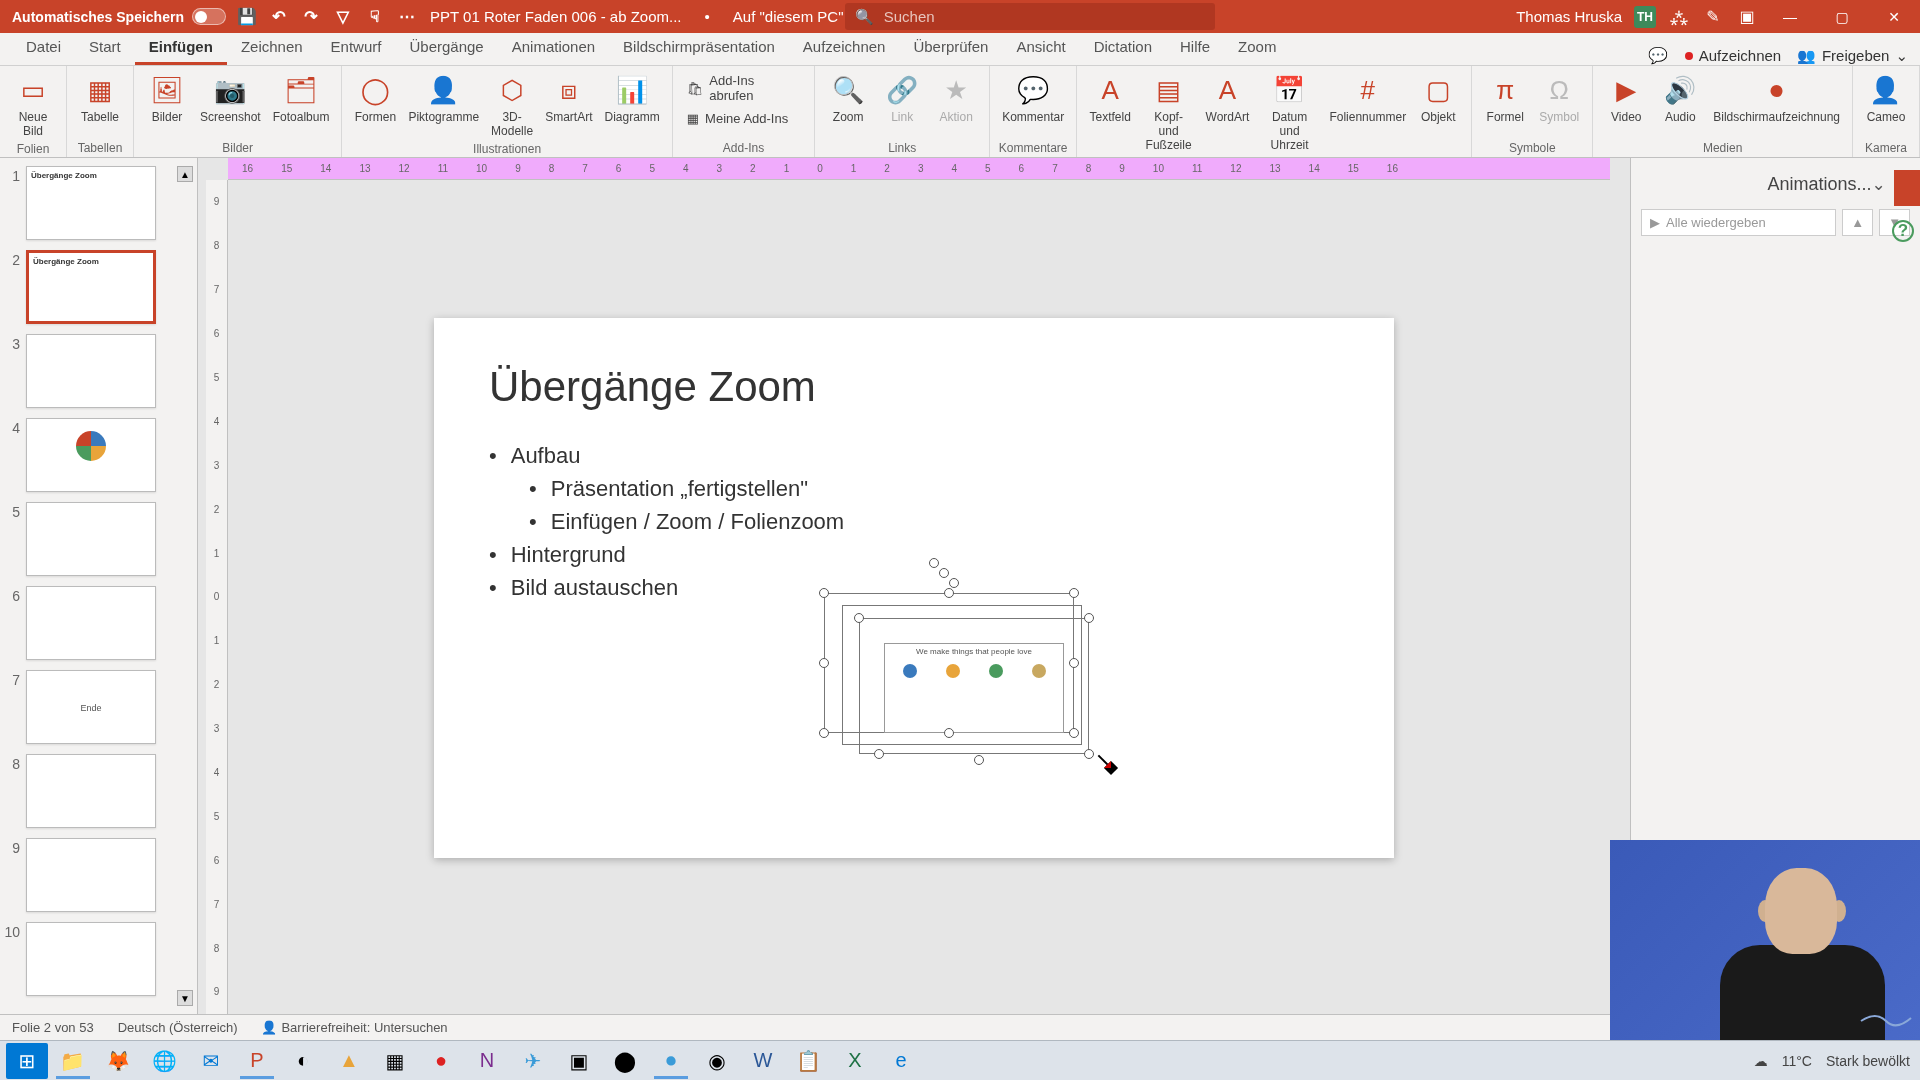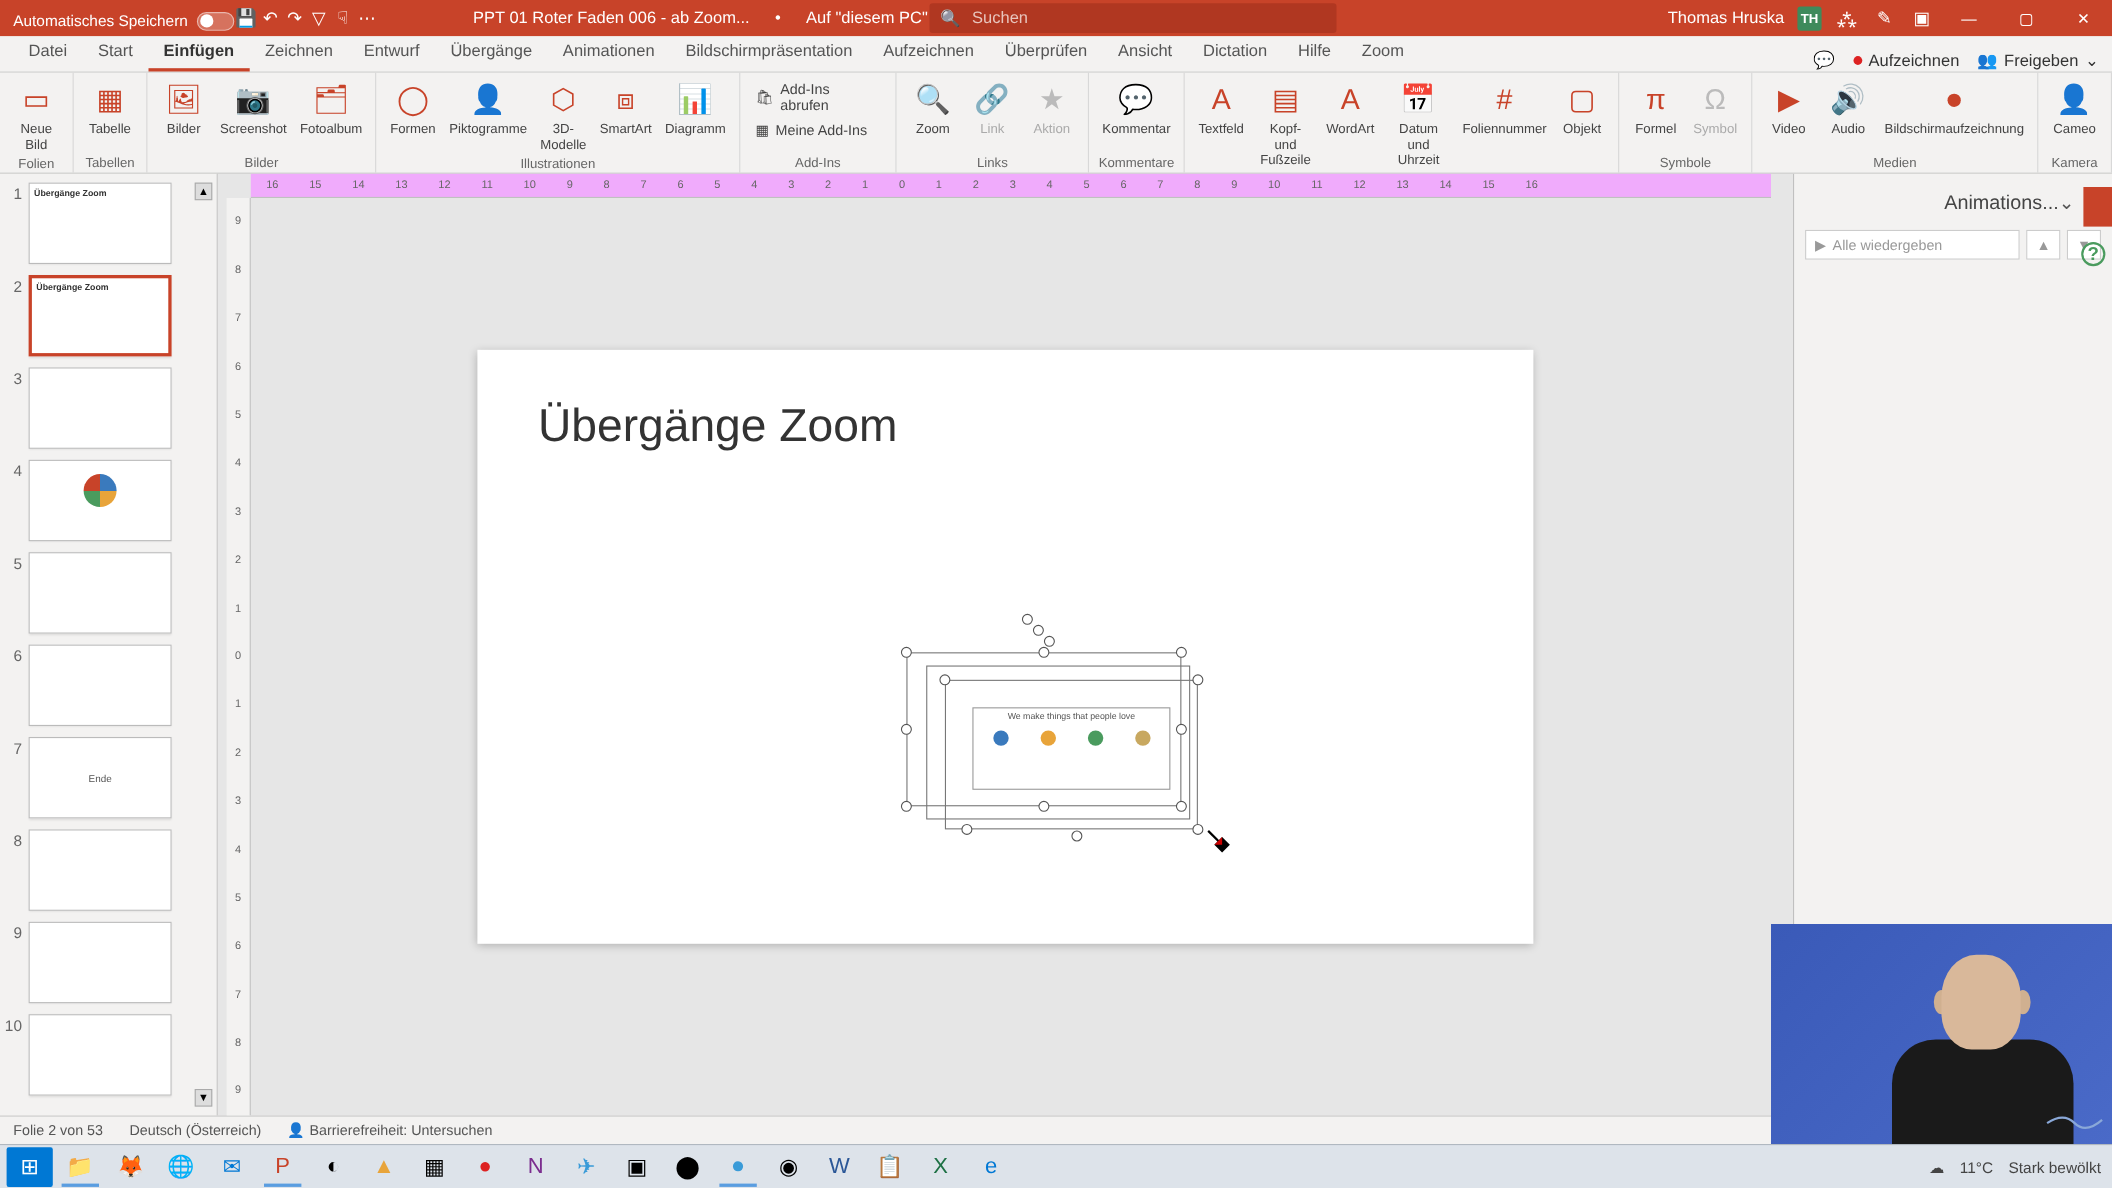--- a/index.html
+++ b/index.html
@@ -1,20 +1,20 @@
 <!DOCTYPE html>
 <html><head>
 <meta charset="utf-8">
 <style>
 * { margin: 0; padding: 0; box-sizing: border-box; font-family: "Segoe UI", Arial, sans-serif; }
 body { background: #f0f0f0; overflow: hidden; width: 1920px; height: 1080px; position: relative; }
 
 
 .titlebar { height: 33px; background: #c84329; display: flex; align-items: center; color: #fff; font-size: 15px; position: relative; }
-.titlebar-left { display: flex; align-items: flex-end; padding-left: 12px; }
+.titlebar-left { display: flex; align-items: center; gap: 10px; padding-left: 12px; font-weight: bold; }
 .auto-save { display: flex; align-items: center; gap: 8px; font-size: 14px; }
 .toggle-off { width: 34px; height: 17px; border-radius: 9px; background: rgba(255,255,255,0.25); position: relative; border: 1px solid rgba(255,255,255,0.5); }
 .toggle-off::after { content: ''; position: absolute; left: 2px; top: 1.5px; width: 12px; height: 12px; border-radius: 50%; background: #fff; }
 .tb-icon { width: 22px; height: 22px; display: flex; align-items: center; justify-content: center; font-size: 16px; cursor: pointer; }
 .titlebar-center { position: absolute; left: 430px; display: flex; align-items: center; gap: 23px; font-size: 15px; }
 .search-box { position: absolute; left: 845px; width: 370px; height: 27px; background: #b03721; border-radius: 3px; display: flex; align-items: center; padding: 0 10px; gap: 10px; font-size: 15px; color: #e8c5bd; }
 .titlebar-right { position: absolute; right: 6px; display: flex; align-items: center; gap: 12px; }
 .user-badge { width: 22px; height: 22px; border-radius: 3px; background: #3e8a5b; display: flex; align-items: center; justify-content: center; font-size: 12px; font-weight: bold; }
 .win-btn { width: 40px; height: 33px; display: flex; align-items: center; justify-content: center; cursor: pointer; font-size: 14px; }
 
@@ -447,25 +447,34 @@
         <span>3</span>
         <span>4</span>
         <span>5</span>
         <span>6</span>
         <span>7</span>
         <span>8</span>
         <span>9</span>
       </div>
     <div class="slide">
       <h1>Übergänge Zoom</h1>
+      <ul>
+        <li>Aufbau</li>
+        <ul>
+          <li>Präsentation „fertigstellen"</li>
+          <li>Einfügen / Zoom / Folienzoom</li>
+        </ul>
+        <li>Hintergrund</li>
+        <li>Bild austauschen</li>
+      </ul>
       <div class="slide-graphic">
         <div class="sel-box" style="left:0;top:30px;width:250px;height:140px;"></div>
         <div class="sel-box" style="left:18px;top:42px;width:240px;height:140px;"></div>
         <div class="sel-box" style="left:35px;top:55px;width:230px;height:136px;"></div>
-        <div class="inner-thumb" style="left:60px;top:80px;width:180px;height:75px;">
+        <div class="inner-thumb" style="left:60px;top:80px;width:180px;height:90px;">
           <div style="text-align:center;font-size:8px;color:#555;">We make things that people love</div>
           <div style="display:flex;justify-content:space-around;margin-top:8px;">
             <div style="width:14px;height:14px;background:#3a7abd;border-radius:50%;"></div>
             <div style="width:14px;height:14px;background:#e8a43a;border-radius:50%;"></div>
             <div style="width:14px;height:14px;background:#4a9b5e;border-radius:50%;"></div>
             <div style="width:14px;height:14px;background:#c8a860;border-radius:50%;"></div>
           </div>
         </div>
         <div class="sel-handle" style="left:-5px;top:25px;"></div>
         <div class="sel-handle" style="left:120px;top:25px;"></div>

